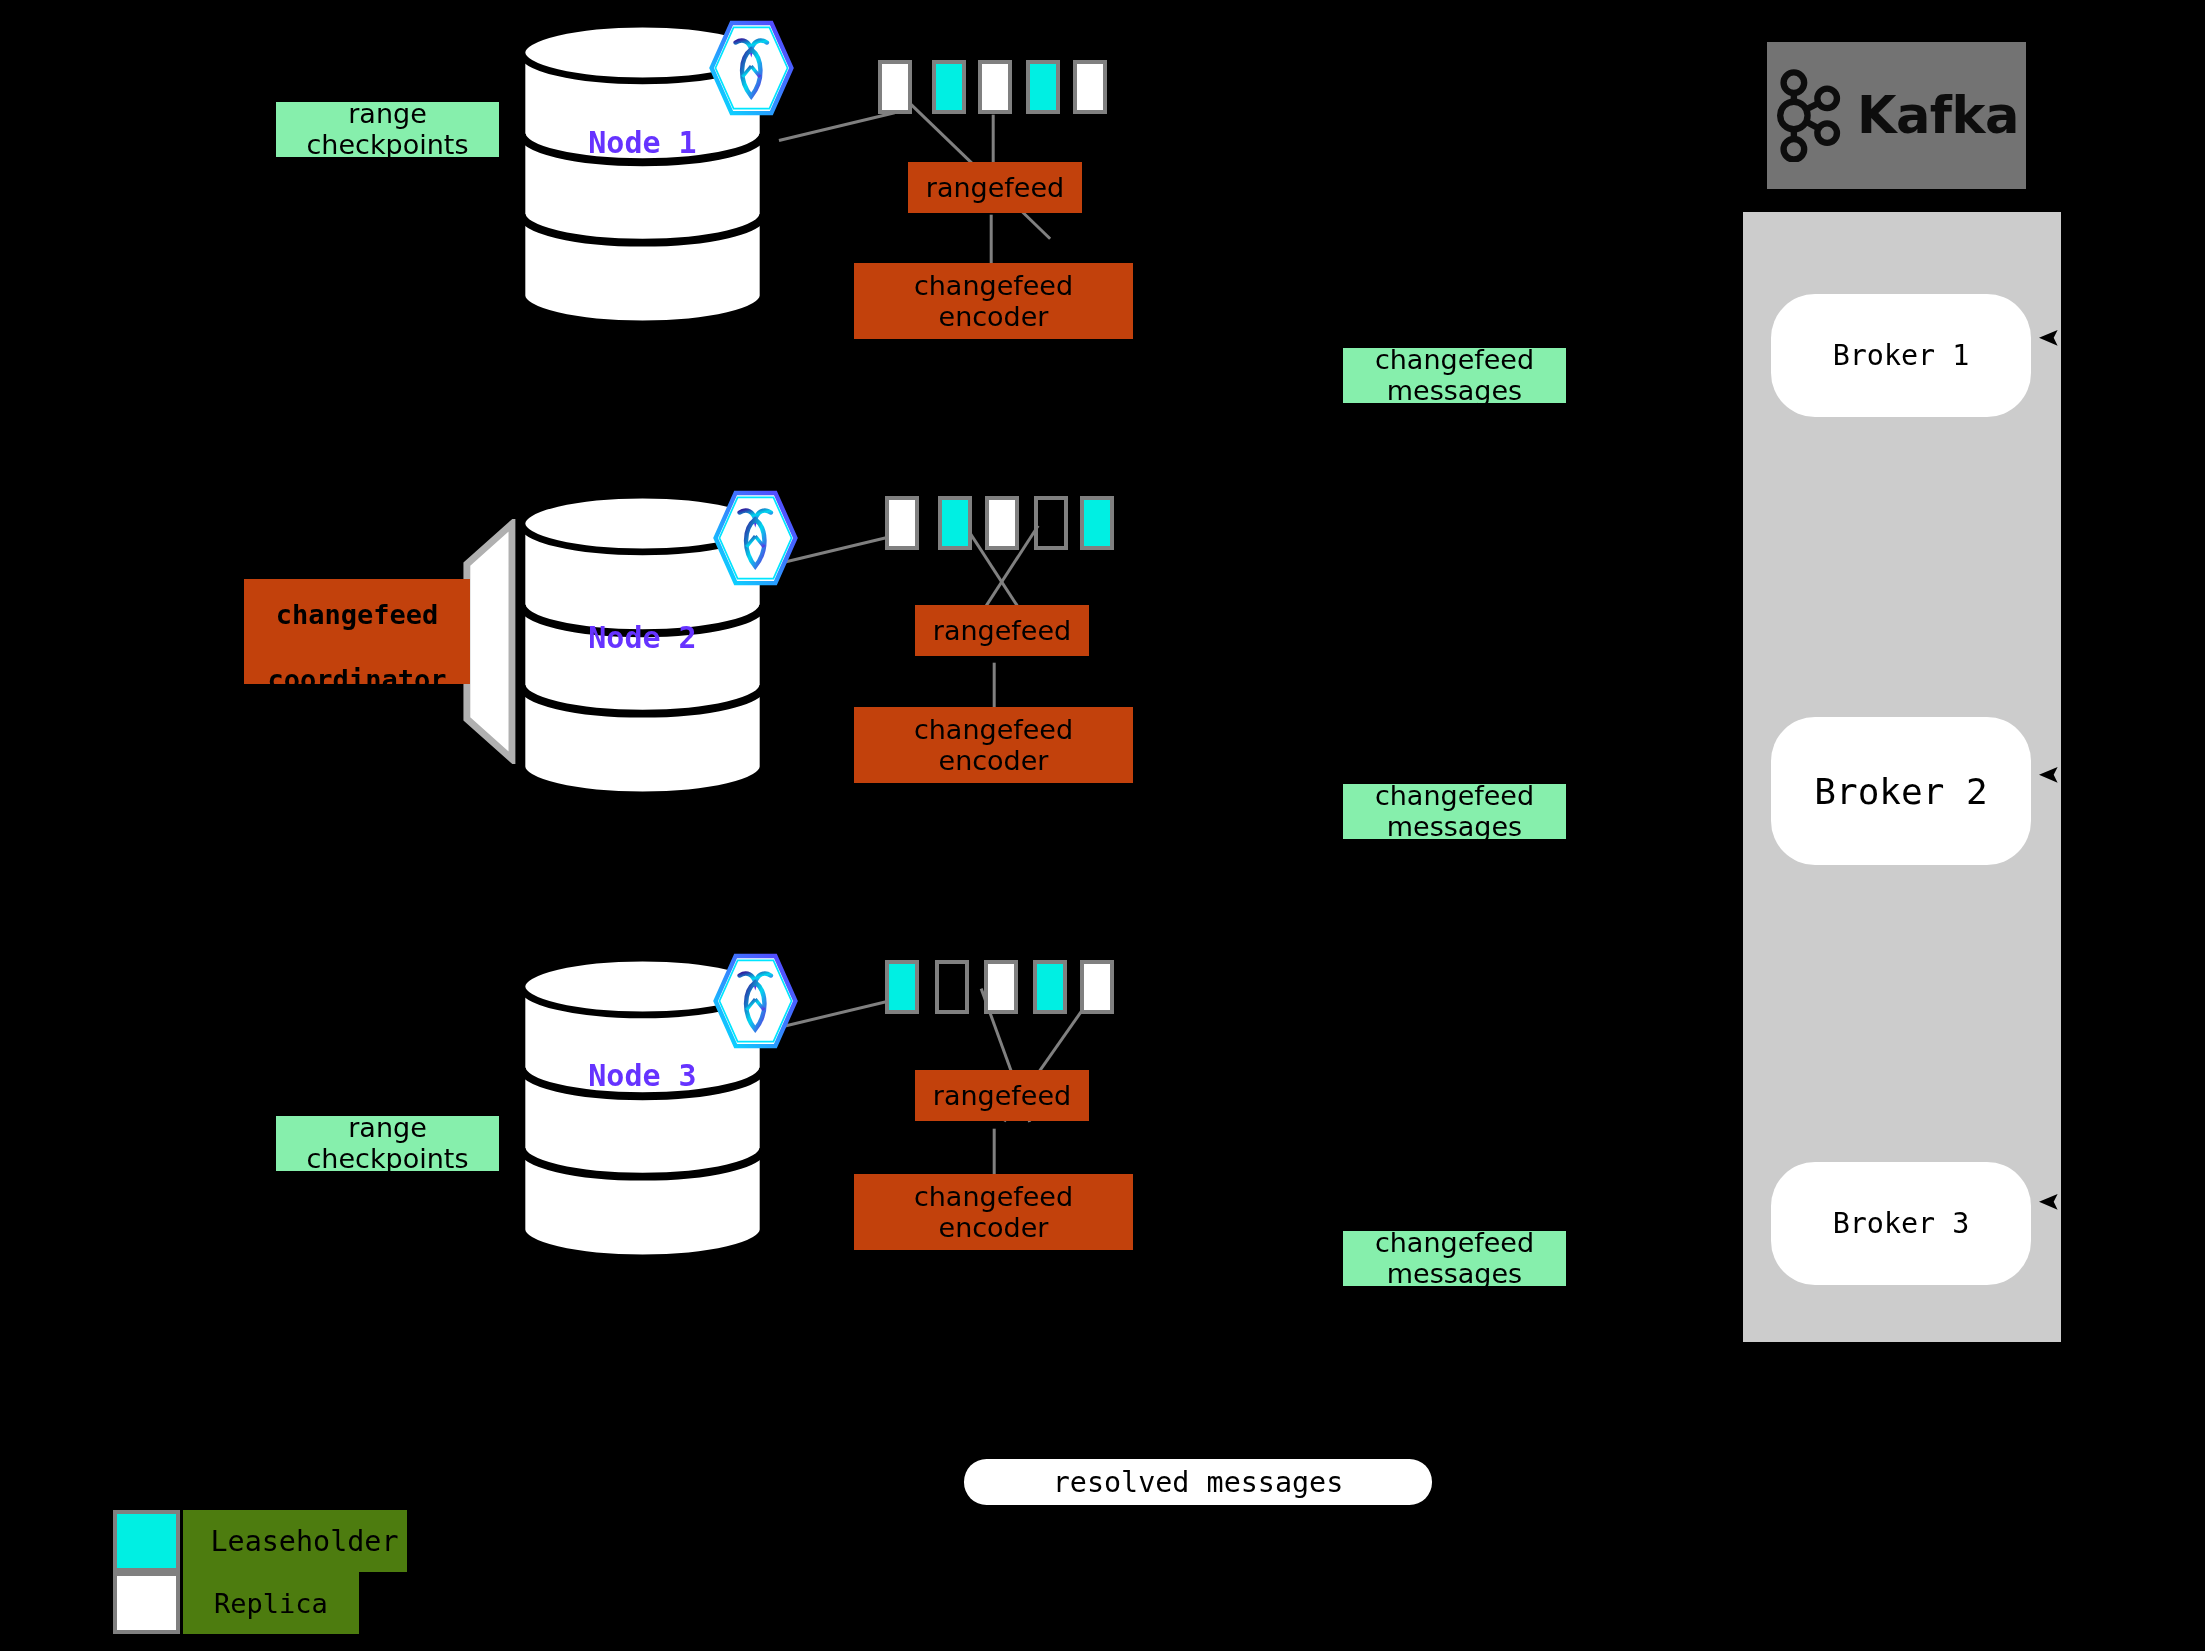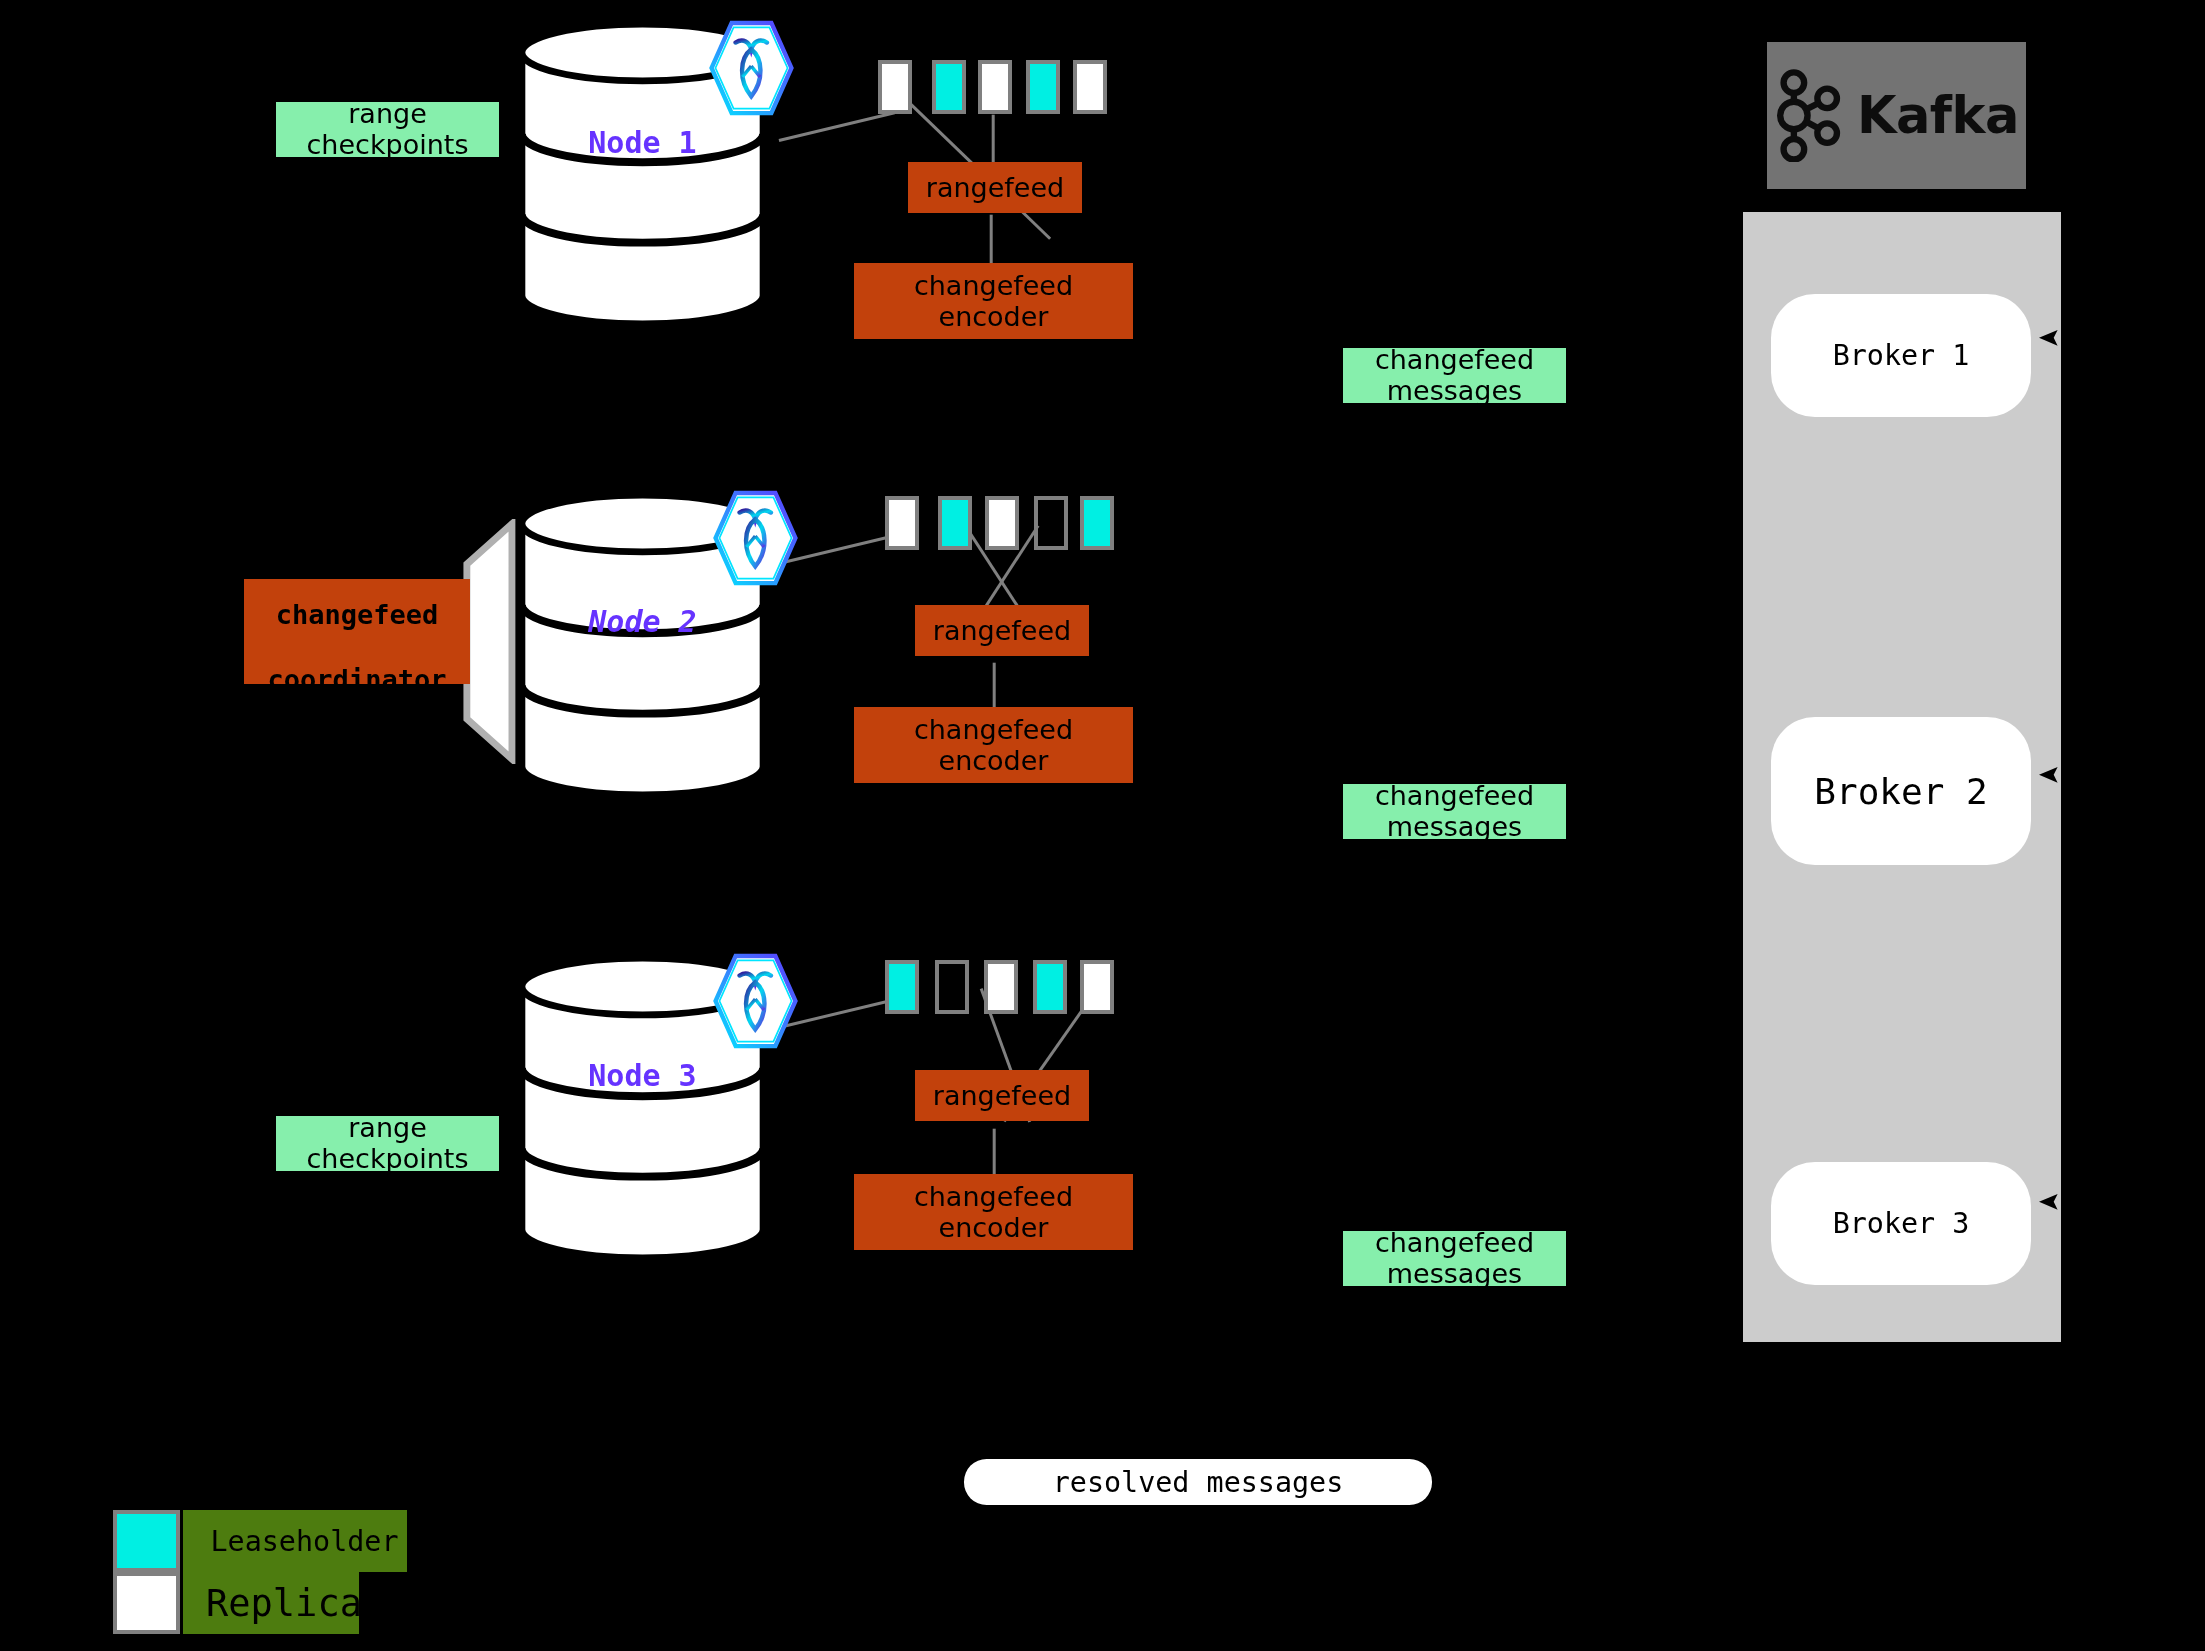--- a/index.html
+++ b/index.html
@@ -153,21 +153,21 @@
   <div class="abs line" style="left:994px;top:661px;width:55px;transform:rotate(90deg);"></div>
 
   <div class="abs" style="left:515px;top:493px;width:255px;height:304px;">
     <svg width="255" height="304" viewBox="0 0 520 620">
       <path d="M14,62 L14,558 A246,58 0 0 0 506,558 L506,62 Z" fill="#ffffff" stroke="#000" stroke-width="14"></path>
       <ellipse cx="260" cy="62" rx="246" ry="58" fill="#ffffff" stroke="#000" stroke-width="14"></ellipse>
       <path d="M14,228 A246,58 0 0 0 506,228" fill="none" stroke="#000" stroke-width="16"></path>
       <path d="M14,392 A246,58 0 0 0 506,392" fill="none" stroke="#000" stroke-width="16"></path>
     </svg>
   </div>
-  <div class="abs nodelabel" style="left:515px;top:604px;width:255px;font-size:30px;font-style:italic;">Node 2</div>
+  <div class="abs nodelabel" style="left:515px;top:620px;width:255px;font-size:30px;">Node 2</div>
 
   <div class="abs" style="left:710px;top:489px;width:91px;height:98px;">
     <svg width="91" height="98" viewBox="0 0 185 200">
       <defs>
         <linearGradient id="hx2" x1="0" y1="1" x2="1" y2="0">
           <stop offset="0%" stop-color="#00e5ff"></stop>
             <stop offset="55%" stop-color="#3a7bff"></stop>
             <stop offset="100%" stop-color="#5b3cff"></stop>
         </linearGradient>
         <linearGradient id="bug2" x1="0" y1="0" x2="1" y2="1">
@@ -312,16 +312,16 @@
         <polygon points="0,20 38,4 30,20 38,36" fill="#000"></polygon>
       </svg>
   </div>
 
   <div class="abs pill" style="left:964px;top:1459px;width:468px;height:46px;font-size:28.4px;">resolved messages</div>
 
   <div class="abs swatch" style="left:113px;top:1510px;width:67px;height:62px;background:#00efe3;"></div>
   <div class="abs swatch" style="left:113px;top:1572px;width:67px;height:62px;background:#ffffff;"></div>
 
   <div class="abs legendlabel" style="left:183px;top:1510px;width:224px;height:62px;padding-left:27.5px;font-size:28.4px;">Leaseholder</div>
-  <div class="abs legendlabel" style="left:183px;top:1572px;width:176px;height:62px;padding-left:23px;font-size:37px;">Replica</div>
+  <div class="abs legendlabel" style="left:183px;top:1572px;width:176px;height:62px;padding-left:31px;font-size:27px;">Replica</div>
 
 </div>
 
 
 </body></html>

